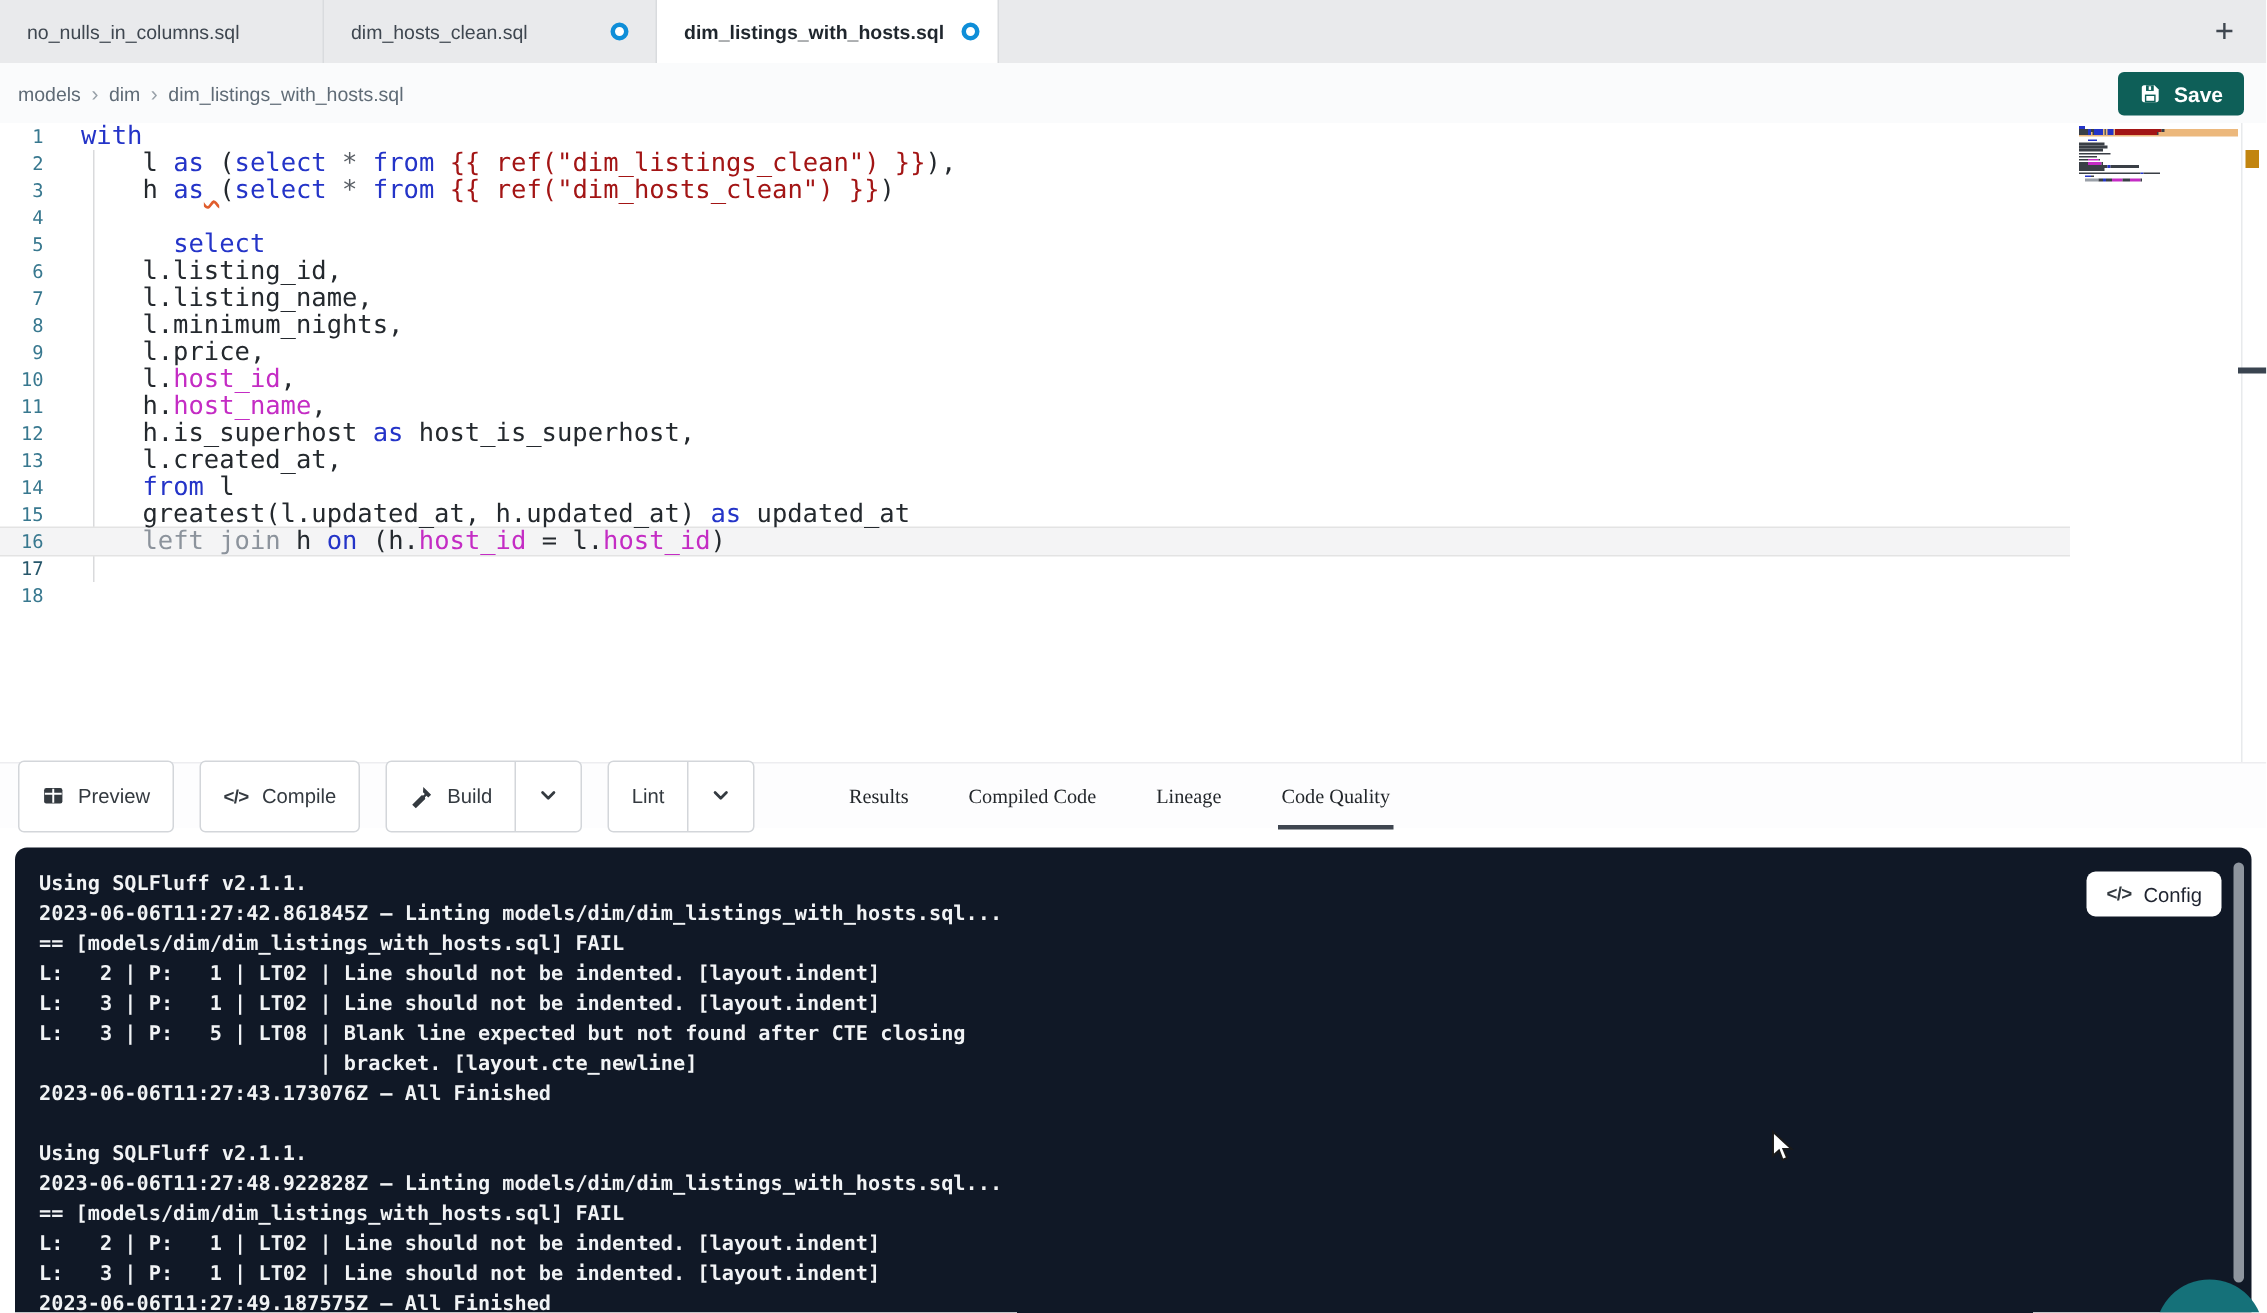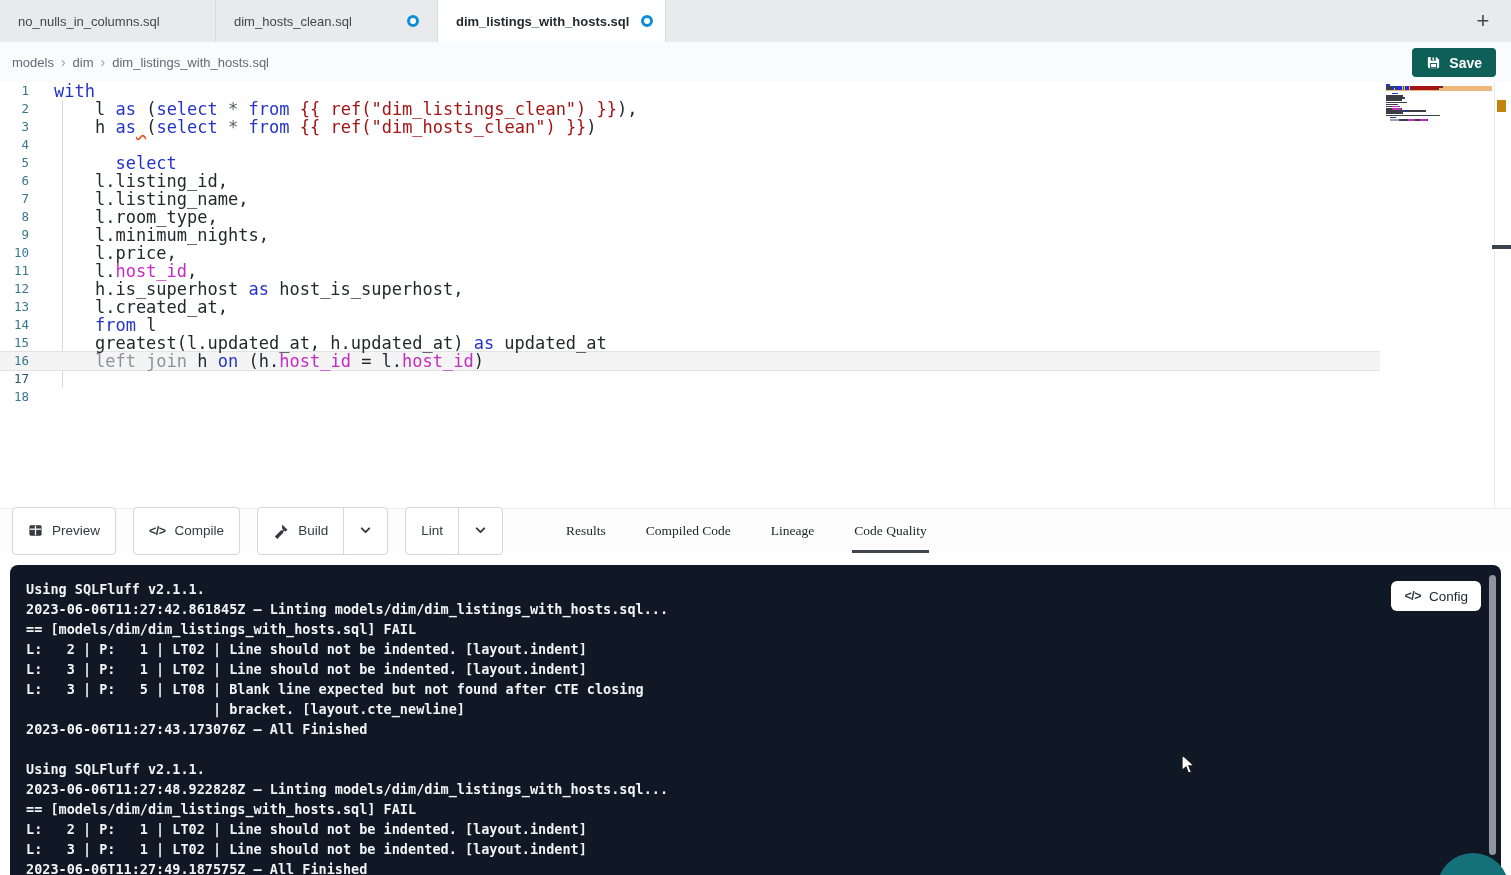--- a/index.html
+++ b/index.html
@@ -143,24 +143,24 @@
   <div class="editor">
     <div class="indent-guide"></div>
     <div class="code-lines">
         <div class="code-row"><span class="c-k">with</span></div>
         <div class="code-row"><span class="c-t">    l </span><span class="c-k">as</span><span class="c-t"> (</span><span class="c-k">select</span><span class="c-t"> </span><span class="c-o">*</span><span class="c-t"> </span><span class="c-k">from</span><span class="c-t"> </span><span class="c-s">{{ ref("dim_listings_clean") }}</span><span class="c-t">),</span></div>
         <div class="code-row"><span class="c-t">    h </span><span class="c-k">as</span><span class="c-t squiggle"> </span><span class="c-t">(</span><span class="c-k">select</span><span class="c-t"> </span><span class="c-o">*</span><span class="c-t"> </span><span class="c-k">from</span><span class="c-t"> </span><span class="c-s">{{ ref("dim_hosts_clean") }}</span><span class="c-t">)</span></div>
         <div class="code-row"></div>
         <div class="code-row"><span class="c-t">      </span><span class="c-k">select</span></div>
         <div class="code-row"><span class="c-t">    l.listing_id,</span></div>
         <div class="code-row"><span class="c-t">    l.listing_name,</span></div>
-        <div class="code-row"><span class="c-t">    l.room_type,</span></div>
         <div class="code-row"><span class="c-t">    l.minimum_nights,</span></div>
         <div class="code-row"><span class="c-t">    l.price,</span></div>
         <div class="code-row"><span class="c-t">    l.</span><span class="c-m">host_id</span><span class="c-t">,</span></div>
+        <div class="code-row"><span class="c-t">    h.</span><span class="c-m">host_name</span><span class="c-t">,</span></div>
         <div class="code-row"><span class="c-t">    h.is_superhost </span><span class="c-k">as</span><span class="c-t"> host_is_superhost,</span></div>
         <div class="code-row"><span class="c-t">    l.created_at,</span></div>
         <div class="code-row"><span class="c-t">    </span><span class="c-k">from</span><span class="c-t"> l</span></div>
         <div class="code-row"><span class="c-t">    greatest(l.updated_at, h.updated_at) </span><span class="c-k">as</span><span class="c-t"> updated_at</span></div>
         <div class="code-row active-row"><span class="c-t">    </span><span class="c-g">left join</span><span class="c-t"> h </span><span class="c-k">on</span><span class="c-t"> (h.</span><span class="c-m">host_id</span><span class="c-t"> = l.</span><span class="c-m">host_id</span><span class="c-t">)</span></div>
         <div class="code-row"></div>
       </div>
     <div class="gutter">
         <div class="ln-num">1</div>
         <div class="ln-num">2</div>

